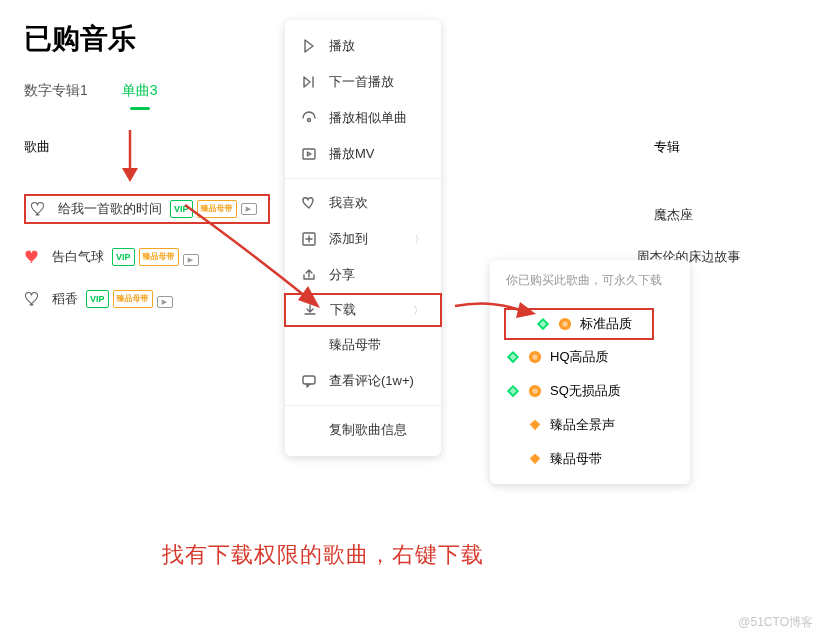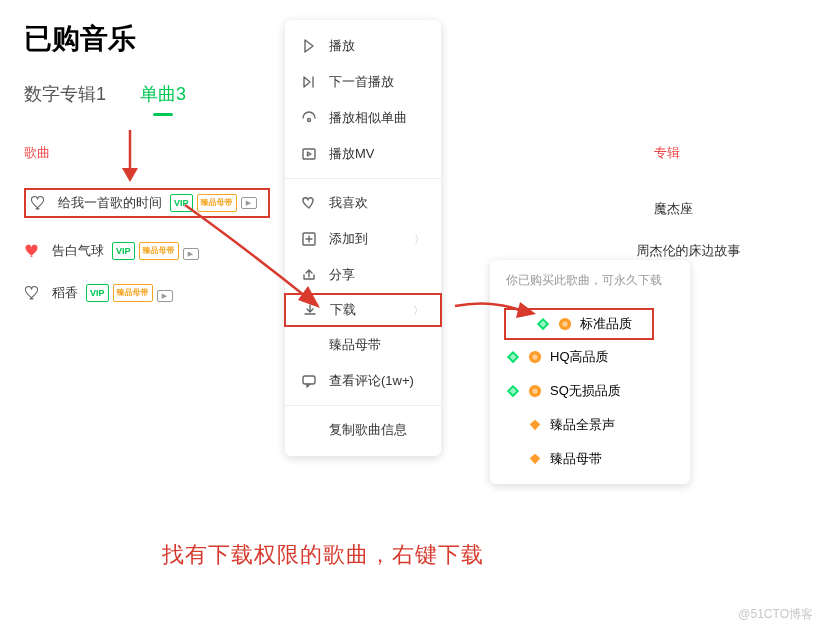--- a/index.html
+++ b/index.html
@@ -1,26 +1,26 @@
 <!DOCTYPE html>
 <html><head>
 <meta charset="utf-8">
 <style>
 * { box-sizing: border-box; margin: 0; padding: 0; }
 body { width: 823px; height: 641px; background: #fff; font-family: "Microsoft YaHei", Arial, sans-serif; position: relative; overflow: hidden; }
 
 .container { padding: 20px 24px 0 24px; }
 .page-title { font-size: 28px; font-weight: 700; color: #000; margin-bottom: 24px; }
 
-.tabs { display: flex; gap: 34px; font-size: 18px; color: #555; margin-bottom: 30px; }
+.tabs { display: flex; gap: 34px; font-size: 14px; color: #555; margin-bottom: 30px; }
 .tab { cursor: pointer; padding-bottom: 8px; position: relative; }
 .tab.active { color: #00c853; font-weight: 500; }
 .tab.active::after { content:""; position:absolute; left:50%; transform:translateX(-50%); bottom:-2px; width:20px; height:3px; background:#00c853; border-radius:2px;}
 
-.cols { display: flex; font-size: 13px; color: #ef4444; margin-bottom: 14px; }
+.cols { display: flex; font-size: 13px; color: #000000; margin-bottom: 26px; }
 .col-song { width: 630px; }
 .col-album { flex: 1; }
 
 .row { display: flex; align-items: flex-end; height: 42px; font-size: 13px; color: #333; }
 .row .heart { width: 18px; height: 18px; margin-right: 10px; flex: none; }
 .row .title { margin-right: 8px; }
 .badge { display: inline-flex; align-items: center; justify-content: center; height: 14px; padding: 8px 3px; font-size: 9px; border-radius: 2px; margin-right: 4px; font-weight: 600; line-height: 1; }
 .badge.vip { color: #00c853; border: 1px solid #00c853; }
 .badge.master { color: #f5a623; border: 1px solid #f5a623; font-size: 8px; }
 .mv-icon { display:inline-flex; align-items:center; justify-content:center; width:16px; height:12px; border:1px solid #999; border-radius:2px; font-size: 7px; color:#999; }
@@ -38,21 +38,21 @@
 .sub-menu { position: absolute; left: 490px; top: 260px; width: 200px; background: #fff; box-shadow: 0 2px 10px rgba(0,0,0,0.15); border-radius: 6px; padding: 12px 0 8px 0; font-size: 13px; z-index: 20; }
 .sub-title { color: #999; font-size: 12px; padding: 0 16px 19px 16px; }
 .sub-item { display: flex; align-items: center; height: 34px; padding: 8px 16px; gap: 8px; cursor: pointer; }
 .sub-item.highlight { border: 2px solid #d83a2e; margin: 0 14px; padding: 0 0 0 10px; height: 32px; width: 150px; justify-content: center; }
 .q-diamond { width: 14px; height: 14px; }
 .q-orange { width: 14px; height: 14px; }
 
 .arrow { position: absolute; z-index: 30; pointer-events: none; }
 
 .annotation { position: absolute; left: 162px; top: 540px; font-size: 22px; color: #d83a2e; letter-spacing: 1px; }
-.watermark { position: absolute; right: 10px; bottom: 18px; font-size: 12px; color: #c7c7c7; margin-left: 48px; }
+.watermark { position: absolute; right: 10px; bottom: 10px; font-size: 12px; color: #c7c7c7; margin-left: 48px; }
 
 
 .st { stroke: #666; stroke-width: 1.4; fill: none; stroke-linecap: round; stroke-linejoin: round; }
 </style>
 </head>
 <body>
 
 <div class="container">
   <div class="page-title">已购音乐</div>
 

